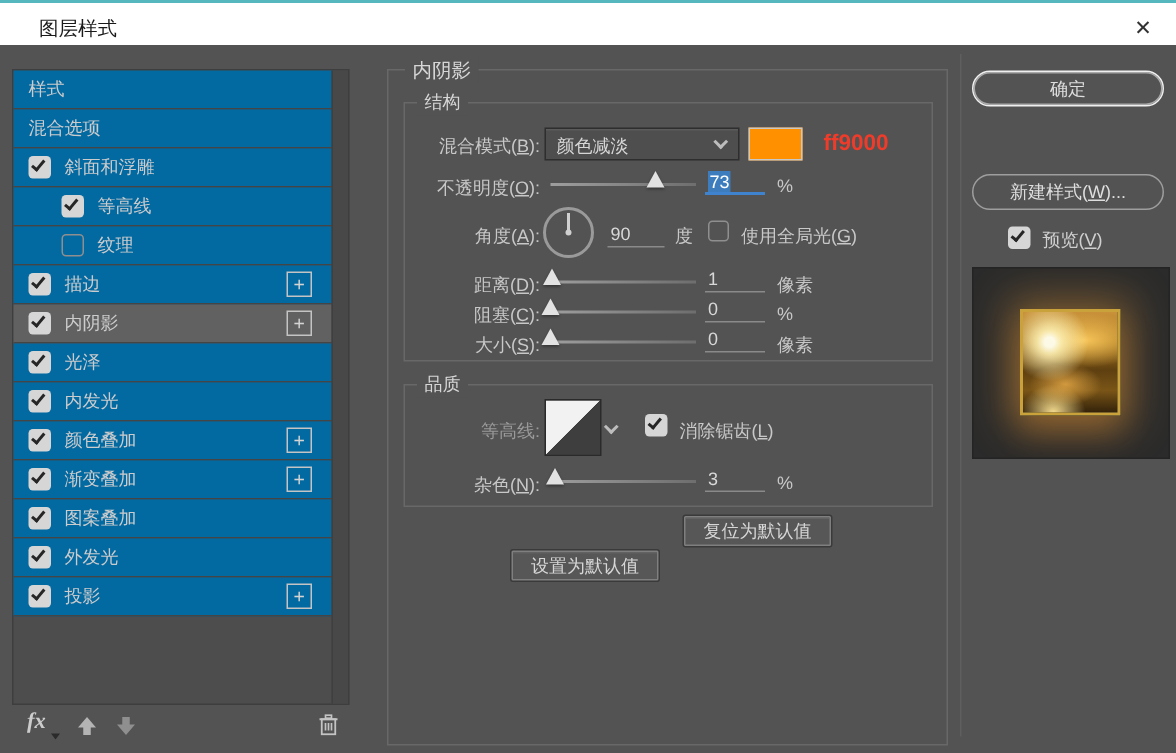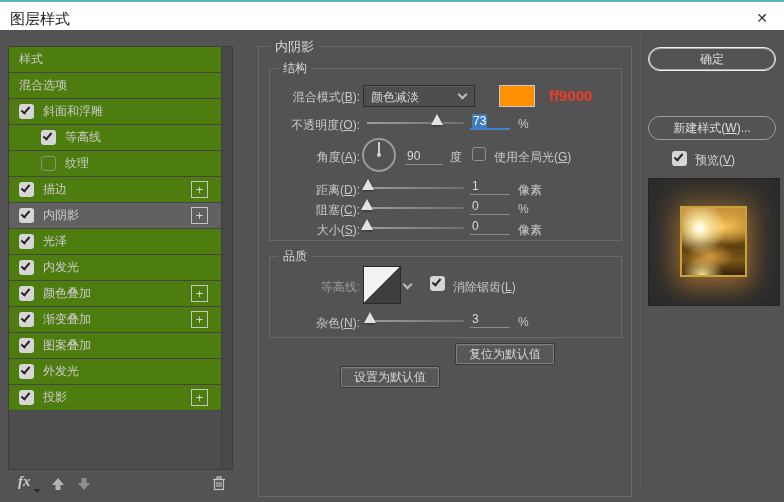--- a/index.html
+++ b/index.html
@@ -1,33 +1,33 @@
 <!DOCTYPE html>
 <html><head>
 <meta charset="utf-8">
 <style>
   * { margin:0; padding:0; box-sizing:border-box; }
   html,body { width:784px; height:502px; overflow:hidden; }
   body { font-family:"Liberation Sans","DejaVu Sans",sans-serif; font-size:12px; background:#535353; }
 
   .titlebar { position:absolute; left:0; top:0; width:784px; height:30px; background:#ffffff;
               border-top:2px solid #56b8be; }
-  .titlebar .wtitle { position:absolute; left:10px; top:8px; color:#1a1a1a; font-size:15px; }
+  .titlebar .wtitle { position:absolute; left:26px; top:8px; color:#1a1a1a; font-size:13px; }
   .titlebar .close { position:absolute; right:0; top:2px; width:44px; height:28px; text-align:center;
                      line-height:28px; color:#333; font-size:14px; cursor:pointer; }
 
   .dialog { position:absolute; left:0; top:32px; width:784px; height:470px; background:#535353; }
 
   
   .sidebar { position:absolute; left:8px; top:14px; width:225px; height:424px;
              background:#4d4d4d; border:1px solid #3e3e3e; }
   .scrollstrip { position:absolute; right:0; top:0; bottom:0; width:11px; background:#484848;
                  border-left:1px solid #3f3f3f; }
   .srow { position:relative; height:26px; line-height:25px; border-bottom:1px solid #454545;
-          color:#cccccc; background:#4d7c0f; width:213px; }
+          color:#cccccc; background:#0369a1; width:213px; }
   .srow.selected { background:#616161; }
   .srow .slabel { position:absolute; left:10px; top:0; }
   .srow.has-cb .slabel { left:34px; }
   .srow.indent .slabel { left:56px; }
   .srow .cbpos { position:absolute; left:10px; top:5px; }
   .srow.indent .cbpos { left:32px; }
 
   .cb { display:inline-block; width:15px; height:15px; background:#d6d6d6; border-radius:3px; position:relative; }
   .cb .tick { position:absolute; left:4px; top:1px; width:5px; height:9px;
               border-right:2px solid #262626; border-bottom:2px solid #262626; transform:rotate(40deg); }
@@ -52,21 +52,21 @@
 
   .fset { position:absolute; border:1px solid #686868; }
   .structure { left:10px; top:21px; width:353px; height:173px; }
   .quality { left:10px; top:209px; width:353px; height:82px; }
   .fset .legend { left:8px; top:-9px; }
 
   .rowlabel { position:absolute; width:90px; text-align:right; color:#c8c8c8; left:0; }
   .dim { color:#9a9a9a; }
   .unit { position:absolute; color:#c8c8c8; }
 
-  .dropdown { position:absolute; left:93px; width:112px; height:22px; background:#4e4e4e;
+  .dropdown { position:absolute; left:93px; width:130px; height:22px; background:#4e4e4e;
               border:1px solid #2e2e2e; box-shadow:inset 0 1px 0 rgba(255,255,255,.08); color:#d6d6d6; }
   .dropdown .ddval { position:absolute; left:7px; top:3px; }
   .chev { position:absolute; width:7px; height:7px; border-right:2px solid #bdbdbd;
           border-bottom:2px solid #bdbdbd; transform:rotate(45deg); }
   .dropdown .chev { right:8px; top:5px; }
 
   .swatch { position:absolute; left:229px; width:36px; height:22px; background:#ff9000; border:1px solid #c8c8c8; }
   .color-annot { position:absolute; left:279px; color:#ef3b2a; font-size:15px; font-weight:bold; }
 
   .slider { position:absolute; left:97px; width:97px; height:13px; }

